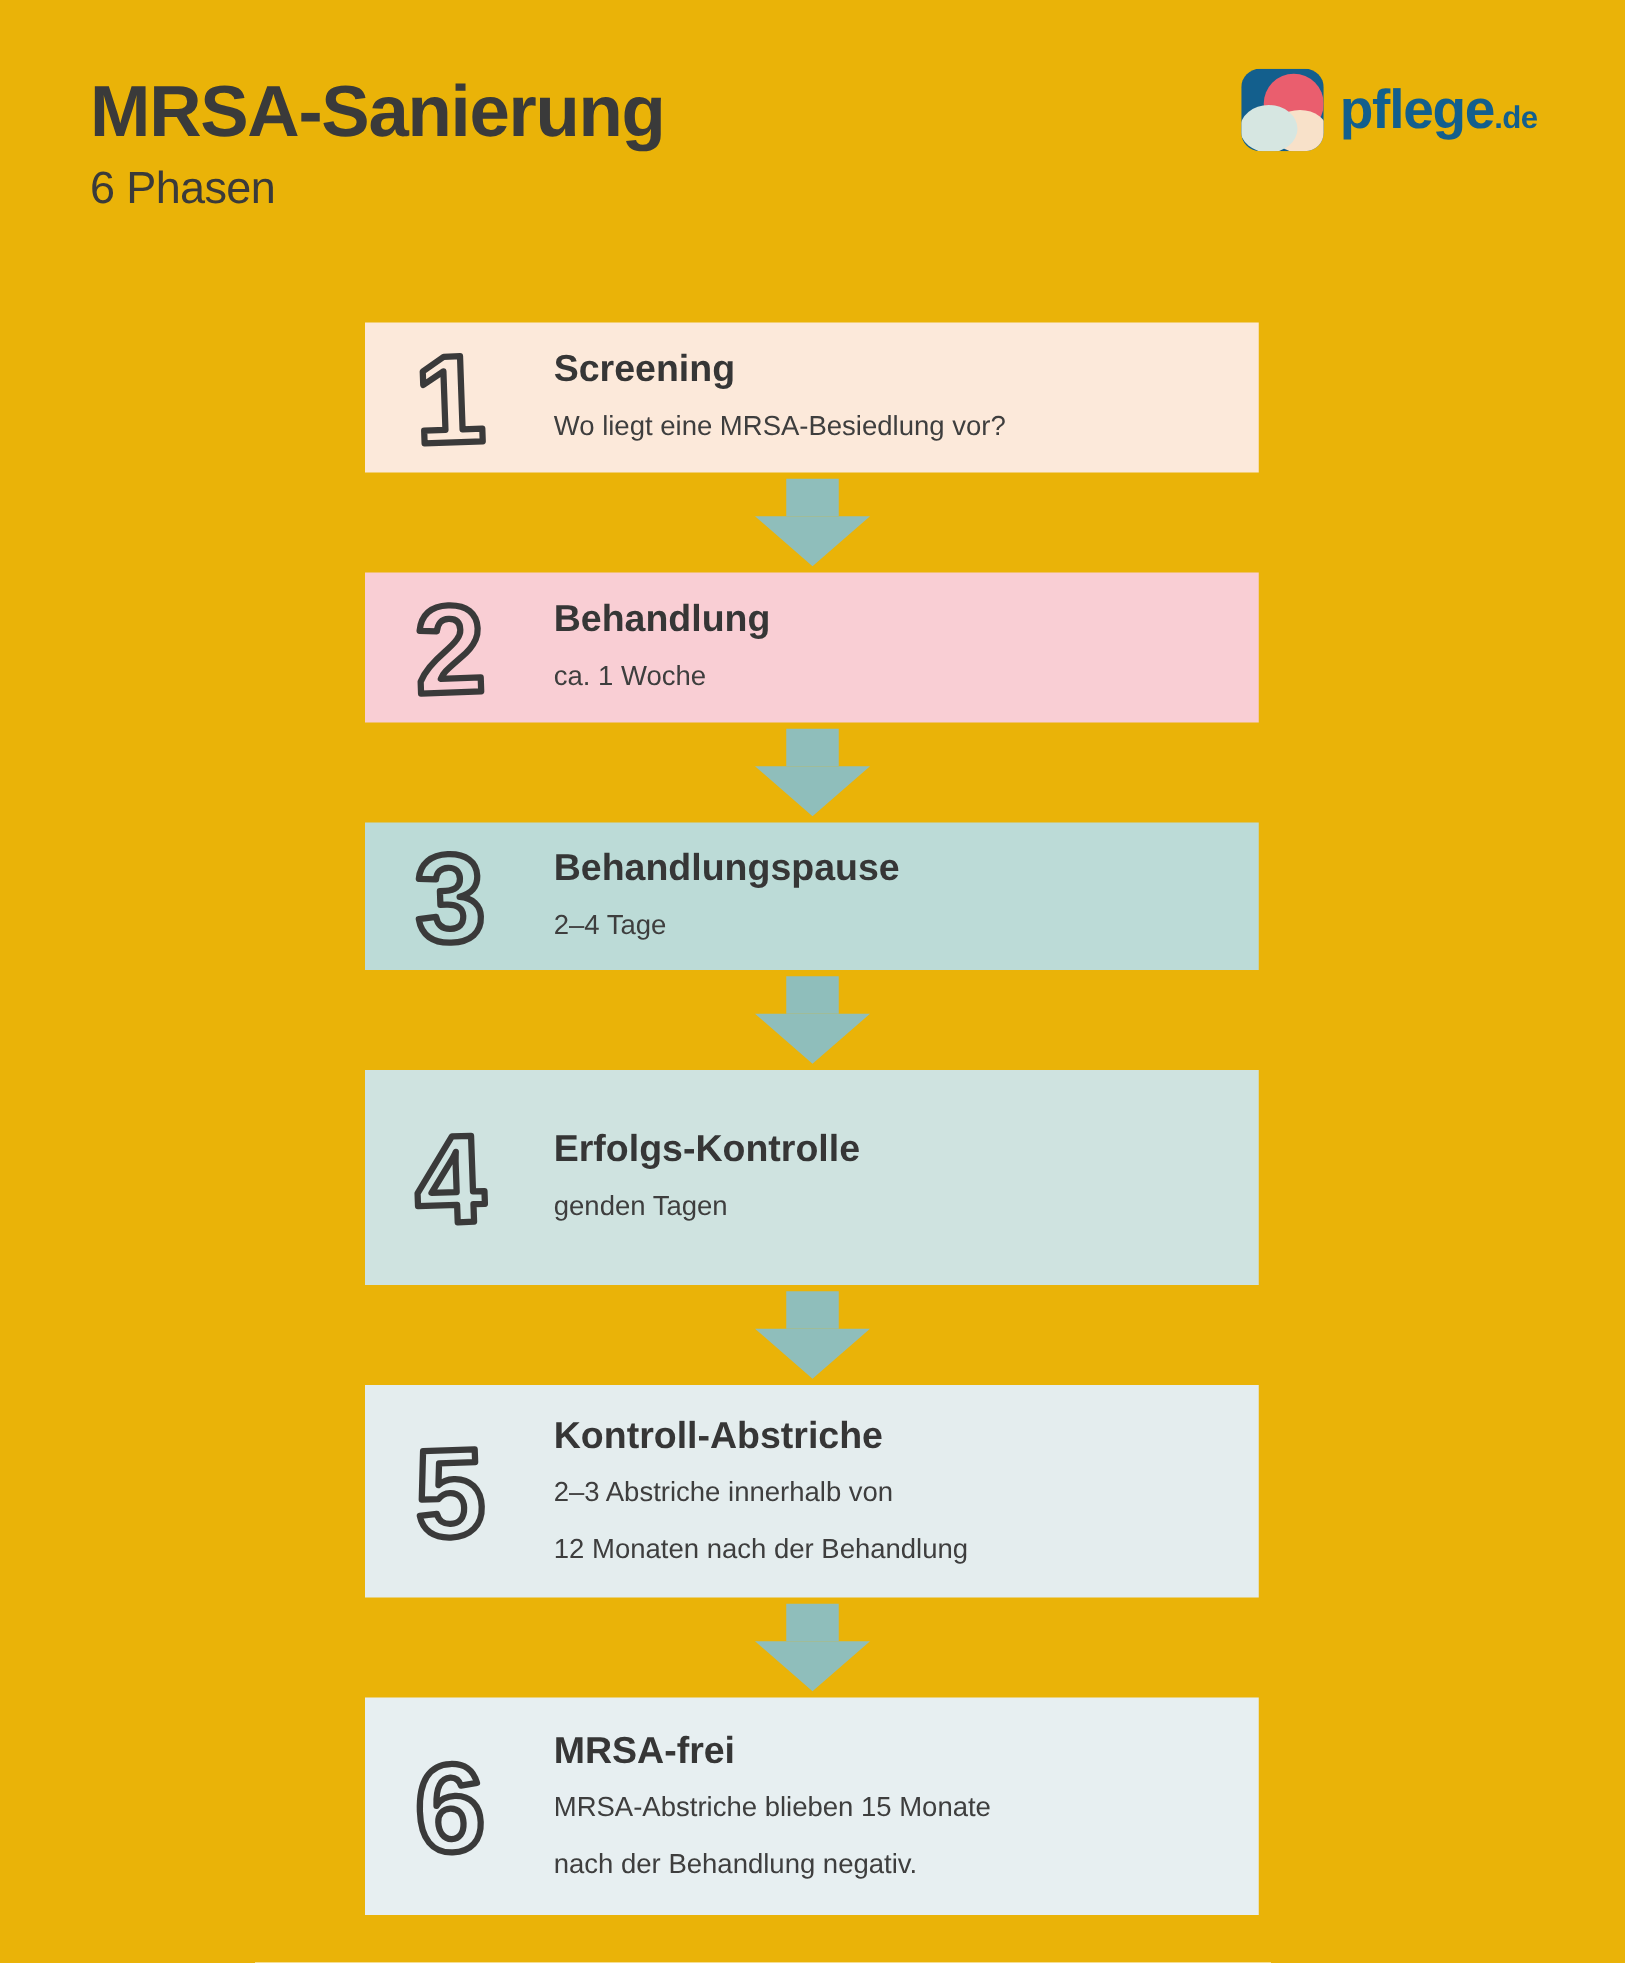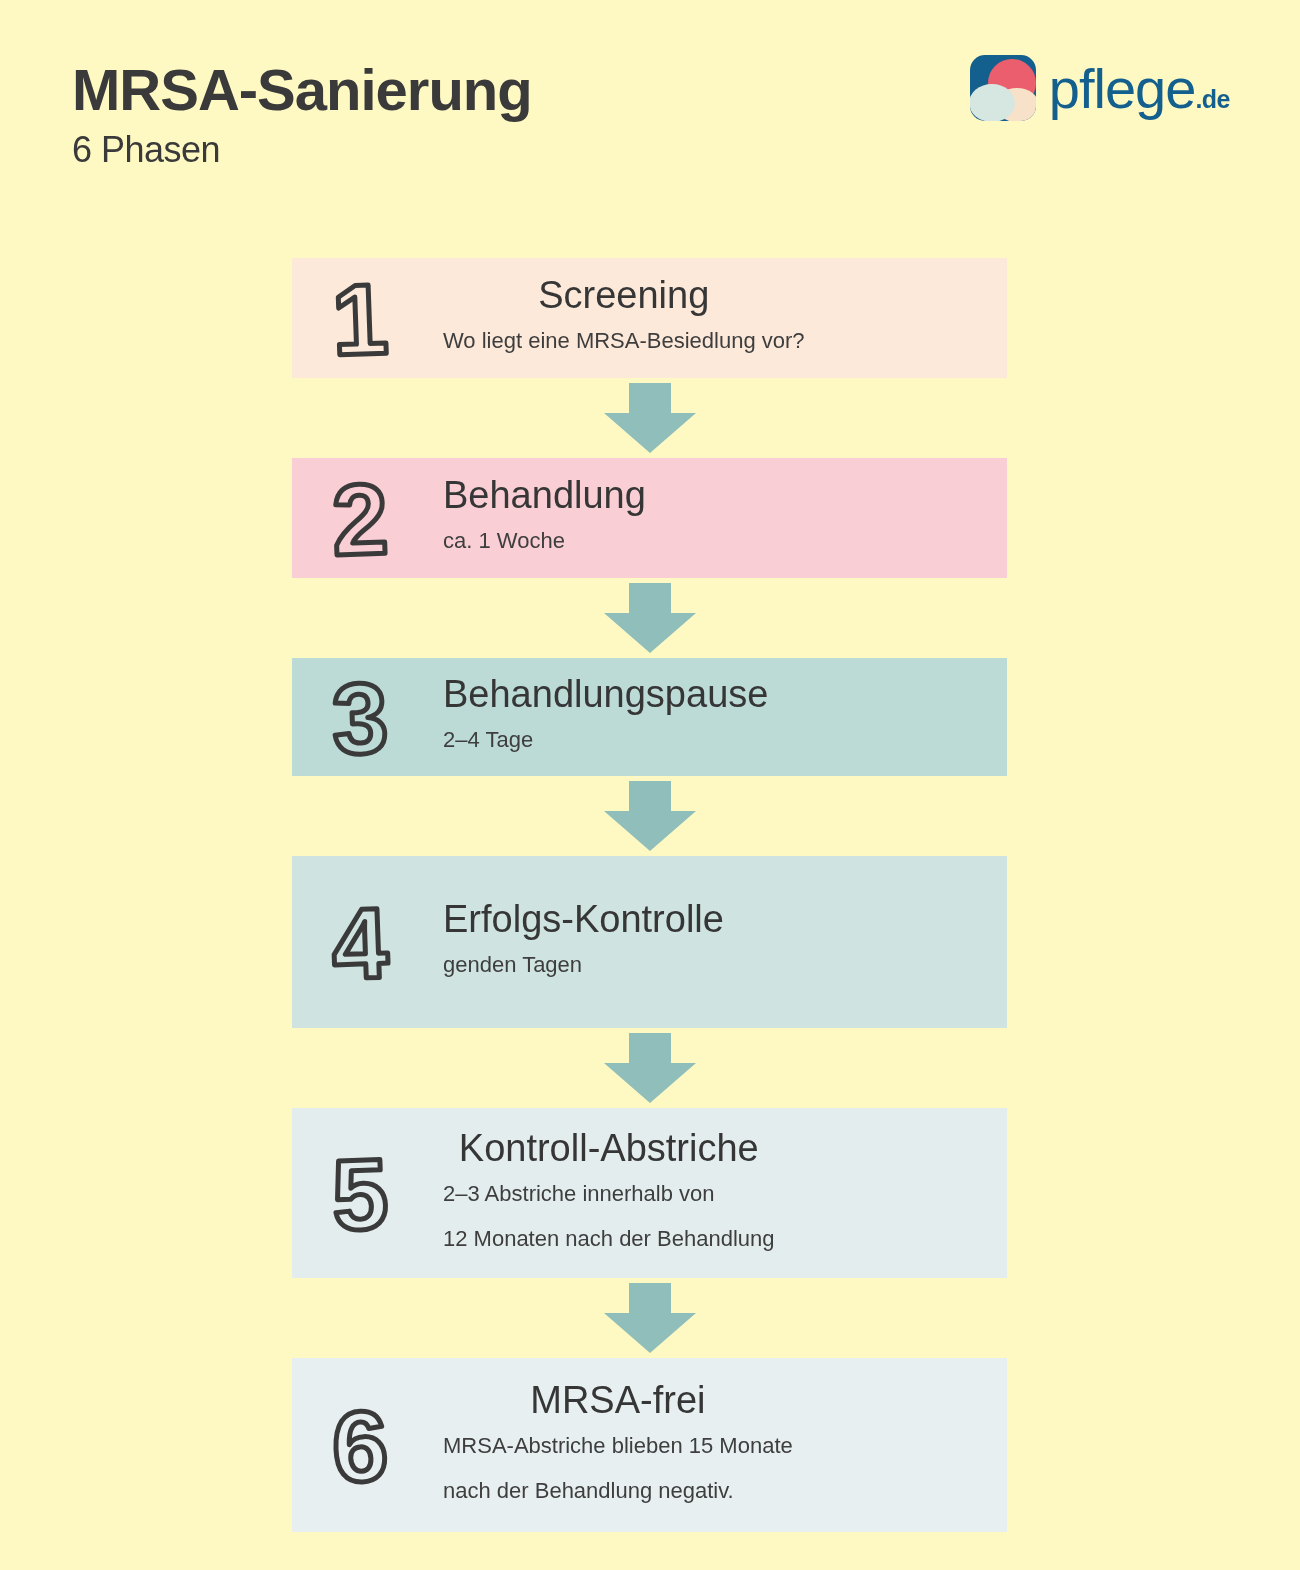--- a/index.html
+++ b/index.html
@@ -1,21 +1,21 @@
 <!DOCTYPE html>
 <html><head>
 <meta charset="utf-8">
 <style>
   * { margin: 0; padding: 0; box-sizing: border-box; }
   html, body { background: #ffffff; }
   .canvas {
     position: relative;
     width: 1300px;
     height: 1570px;
-    background: #fef9c3;
+    background: #eab308;
     font-family: "Liberation Sans", sans-serif;
     overflow: hidden;
   }
 
   
   .titles {
     position: absolute;
     left: 72px;
     top: 58px;
   }
@@ -41,22 +41,22 @@
     right: 70px;
     display: flex;
     align-items: center;
   }
   .logo-text {
     display: flex;
     align-items: baseline;
     margin-left: 13px;
   }
   .logo-wordmark {
-    font-size: 56px;
-    font-weight: 400;
+    font-size: 44px;
+    font-weight: 700;
     letter-spacing: -1px;
   }
   .logo-tld {
     font-size: 25px;
     font-weight: 700;
     letter-spacing: -0.5px;
   }
 
   
   .flow {
@@ -84,25 +84,24 @@
     width: 112px;
     flex: 0 0 112px;
     display: flex;
     justify-content: center;
     align-items: center;
   }
   .num-cell svg { transform: rotate(-2deg); }
 
   .phase-text { margin-left: 27px; }
   .phase-title {
-    font-size: 38px;
-    font-weight: 400;
+    font-size: 30px;
+    font-weight: 700;
     color: #363636;
     line-height: 45px;
-    text-align: center;
   }
   .phase-desc {
     font-size: 22px;
     font-weight: 400;
     color: #3e3e3e;
     line-height: 45px;
   }
 
   
   .arrow {

